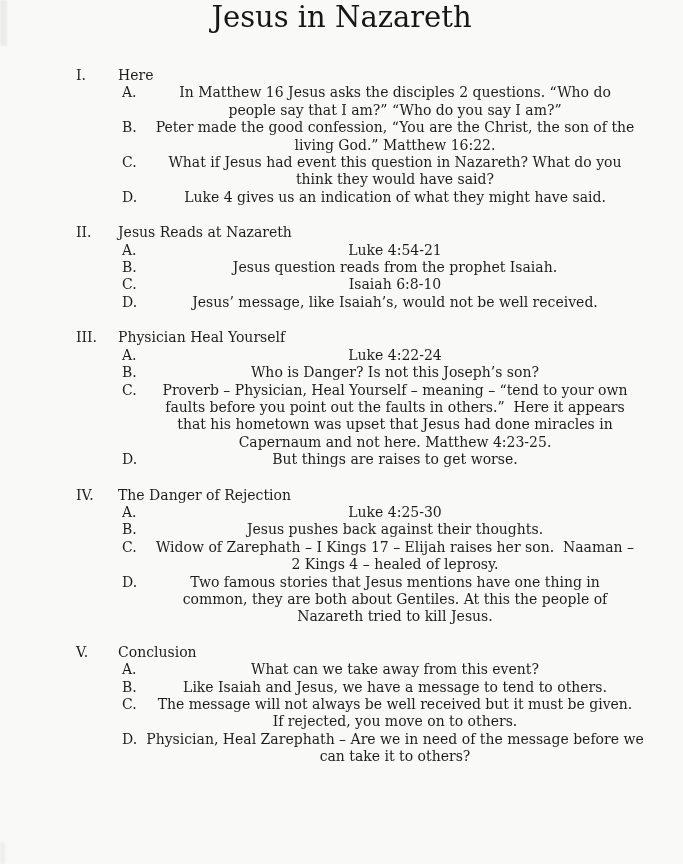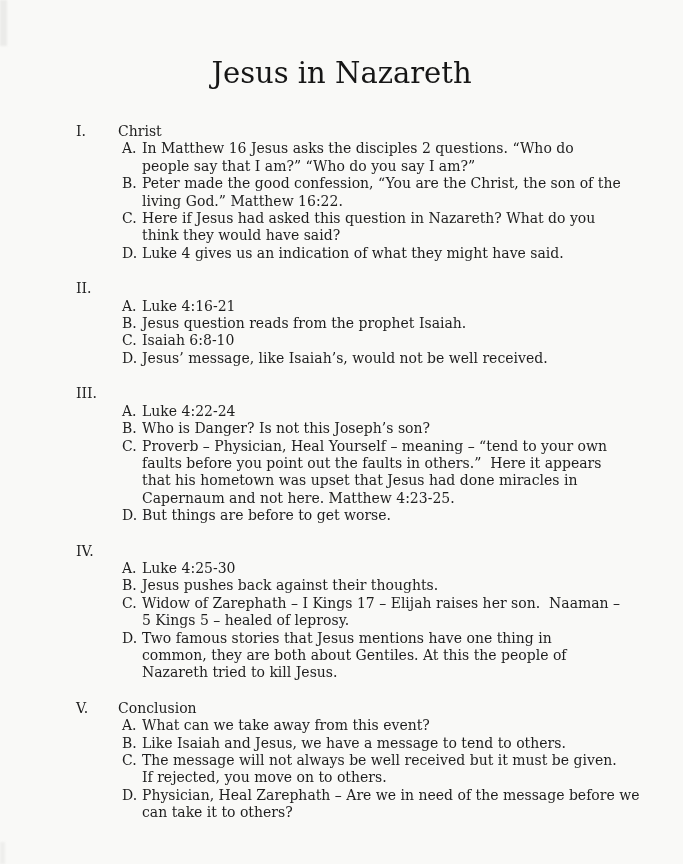--- a/index.html
+++ b/index.html
@@ -27,21 +27,20 @@
   }
   .smudge-bl {
     position: absolute;
     left: 0; bottom: 0;
     width: 5px; height: 22px;
     background: rgba(120,120,118,0.08);
     filter: blur(1px);
   }
   .doc-title {
     margin: 0;
-    padding-top: 56px;
     font-size: 29px;
     line-height: 34px;
     font-weight: normal;
     text-align: center;
     color: #161616;
   }
   .outline {
     margin-top: 33px;
     font-size: 14px;
     line-height: 17.4px;
@@ -65,122 +64,126 @@
     margin-left: 122px;
   }
   .item-label {
     flex: none;
     width: 20px;
   }
   .item-text {
     flex: none;
     width: 506px;
     white-space: pre-wrap;
+    text-align: center;
   }
 </style>
 </head>
 <body>
 
 <div class="page">
   <div class="smudge-tl"></div>
   <div class="smudge-bl"></div>
 
   <h1 class="doc-title">Jesus in Nazareth</h1>
 
   <main class="outline">
 
     <section class="outline-section">
       <div class="section-row">
         <span class="section-numeral">I.</span>
-        <span class="section-heading">Christ</span>
+        <span class="section-heading">Here</span>
       </div>
       <div class="outline-item">
         <span class="item-label">A.</span>
         <span class="item-text">In Matthew 16 Jesus asks the disciples 2 questions. “Who do
 people say that I am?” “Who do you say I am?”</span>
       </div>
       <div class="outline-item">
         <span class="item-label">B.</span>
         <span class="item-text">Peter made the good confession, “You are the Christ, the son of the
 living God.” Matthew 16:22.</span>
       </div>
       <div class="outline-item">
         <span class="item-label">C.</span>
-        <span class="item-text">Here if Jesus had asked this question in Nazareth? What do you
+        <span class="item-text">What if Jesus had event this question in Nazareth? What do you
 think they would have said?</span>
       </div>
       <div class="outline-item">
         <span class="item-label">D.</span>
         <span class="item-text">Luke 4 gives us an indication of what they might have said.</span>
       </div>
     </section>
 
     <section class="outline-section">
       <div class="section-row">
         <span class="section-numeral">II.</span>
-      </div>
-      <div class="outline-item">
-        <span class="item-label">A.</span>
-        <span class="item-text">Luke 4:16-21</span>
+        <span class="section-heading">Jesus Reads at Nazareth</span>
+      </div>
+      <div class="outline-item">
+        <span class="item-label">A.</span>
+        <span class="item-text">Luke 4:54-21</span>
       </div>
       <div class="outline-item">
         <span class="item-label">B.</span>
         <span class="item-text">Jesus question reads from the prophet Isaiah.</span>
       </div>
       <div class="outline-item">
         <span class="item-label">C.</span>
         <span class="item-text">Isaiah 6:8-10</span>
       </div>
       <div class="outline-item">
         <span class="item-label">D.</span>
         <span class="item-text">Jesus’ message, like Isaiah’s, would not be well received.</span>
       </div>
     </section>
 
     <section class="outline-section">
       <div class="section-row">
         <span class="section-numeral">III.</span>
+        <span class="section-heading">Physician Heal Yourself</span>
       </div>
       <div class="outline-item">
         <span class="item-label">A.</span>
         <span class="item-text">Luke 4:22-24</span>
       </div>
       <div class="outline-item">
         <span class="item-label">B.</span>
         <span class="item-text">Who is Danger? Is not this Joseph’s son?</span>
       </div>
       <div class="outline-item">
         <span class="item-label">C.</span>
         <span class="item-text">Proverb – Physician, Heal Yourself – meaning – “tend to your own
 faults before you point out the faults in others.”  Here it appears
 that his hometown was upset that Jesus had done miracles in
 Capernaum and not here. Matthew 4:23-25.</span>
       </div>
       <div class="outline-item">
         <span class="item-label">D.</span>
-        <span class="item-text">But things are before to get worse.</span>
+        <span class="item-text">But things are raises to get worse.</span>
       </div>
     </section>
 
     <section class="outline-section">
       <div class="section-row">
         <span class="section-numeral">IV.</span>
+        <span class="section-heading">The Danger of Rejection</span>
       </div>
       <div class="outline-item">
         <span class="item-label">A.</span>
         <span class="item-text">Luke 4:25-30</span>
       </div>
       <div class="outline-item">
         <span class="item-label">B.</span>
         <span class="item-text">Jesus pushes back against their thoughts.</span>
       </div>
       <div class="outline-item">
         <span class="item-label">C.</span>
         <span class="item-text">Widow of Zarephath – I Kings 17 – Elijah raises her son.  Naaman –
-5 Kings 5 – healed of leprosy.</span>
+2 Kings 4 – healed of leprosy.</span>
       </div>
       <div class="outline-item">
         <span class="item-label">D.</span>
         <span class="item-text">Two famous stories that Jesus mentions have one thing in
 common, they are both about Gentiles. At this the people of
 Nazareth tried to kill Jesus.</span>
       </div>
     </section>
 
     <section class="outline-section">

